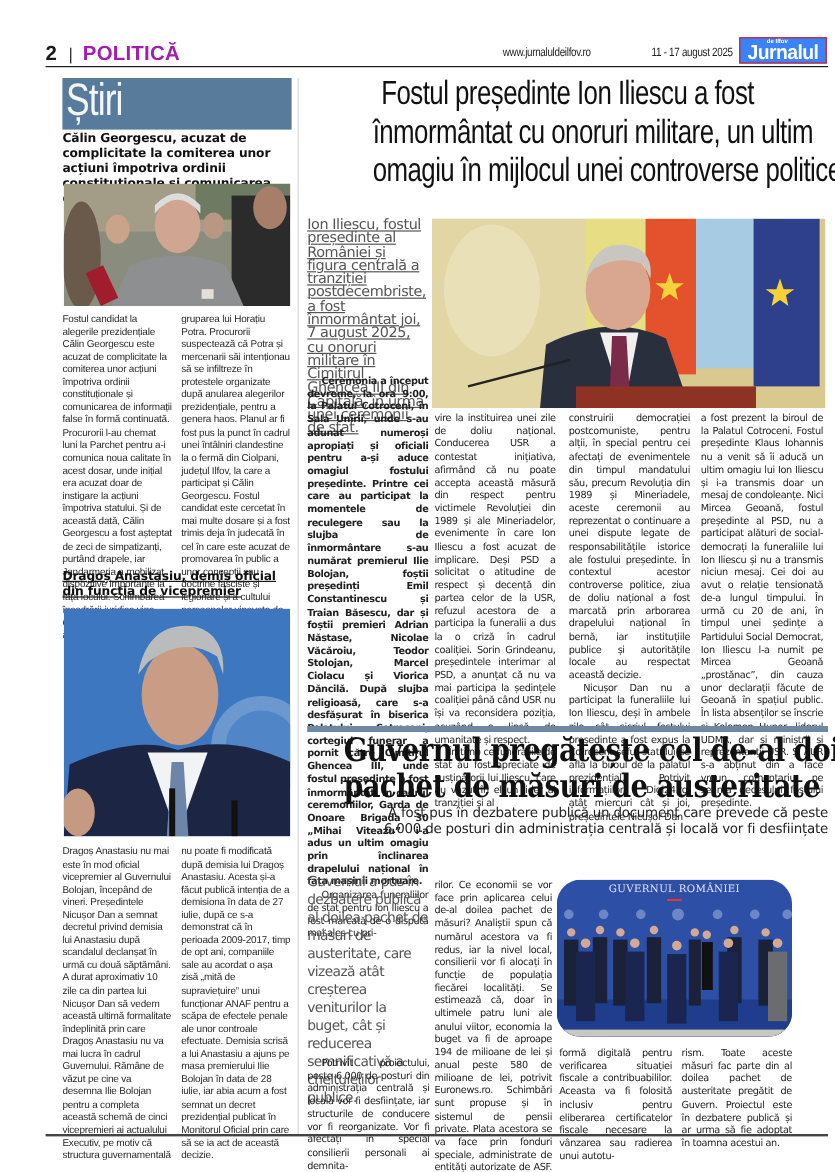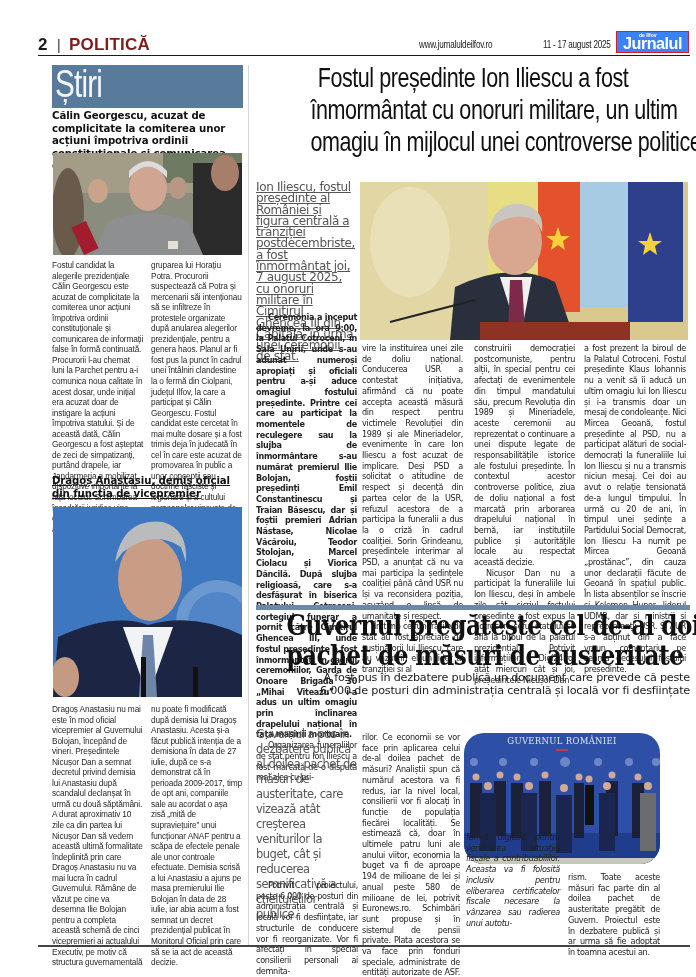--- a/index.html
+++ b/index.html
@@ -3,21 +3,21 @@
 <meta charset="utf-8">
 <style>
   * { box-sizing: border-box; margin: 0; padding: 0; }
   html, body { width: 696px; height: 977px; background: #ffffff; overflow: hidden; }
   body { position: relative; font-family: "Liberation Sans", sans-serif; color: #1a1a1a; }
 
   
   .masthead { position: absolute; left: 38px; top: 34px; width: 652px; height: 22px; border-bottom: 1.5px solid #1a1a1a; }
   .page-num { position: absolute; left: 0; top: 1px; font: bold 17px "Liberation Sans", sans-serif; color: #1a1a1a; }
   .sep { position: absolute; left: 19px; top: 3px; font-size: 14px; color: #333; }
-  .section { position: absolute; left: 31px; top: 1px; font: bold 17px "Liberation Sans", sans-serif; color: #7f1d1d; letter-spacing: 0.2px; }
+  .section { position: absolute; left: 31px; top: 1px; font: bold 17px "Liberation Sans", sans-serif; color: #a21caf; letter-spacing: 0.2px; }
   .site { position: absolute; left: 381px; top: 5px; font-size: 10px; color: #222; letter-spacing: -0.3px; transform: scaleX(0.82); transform-origin: left; }
   .dates { position: absolute; left: 505px; top: 5px; font-size: 10px; color: #222; letter-spacing: -0.3px; transform: scaleX(0.82); transform-origin: left; }
   .logo { position: absolute; left: 578px; top: -3px; width: 73px; height: 22px; background: #3b82f6; border: 1.5px solid #d51c29; }
   .logo-top { position: absolute; left: 22px; top: 0px; font-size: 5px; color: #fff; font-weight: bold; }
   .logo-main { position: absolute; left: 2px; top: 3px; width: 67px; text-align: center; font: bold 17px "Liberation Sans", sans-serif; color: #fff; letter-spacing: -0.5px; transform: scaleX(0.95); line-height: 18px; }
 
   
   .stiri-box { position: absolute; left: 52px; top: 65px; width: 191px; height: 43px; background: #587b9c; }
   .stiri-label { position: absolute; left: 3px; top: -2px; font: 38px "Liberation Sans", sans-serif; color: #f3f6f9; letter-spacing: -1px; transform: scaleX(0.78); transform-origin: left; }
   .left-col { position: absolute; left: 52px; width: 191px; }
@@ -232,21 +232,21 @@
       <circle cx="100" cy="55" r="4"></circle>
         <circle cx="143" cy="53" r="4"></circle>
         <circle cx="184" cy="53" r="4"></circle>
       <circle cx="125" cy="46" r="3.5"></circle>
     </g>
     <rect x="121" y="52" width="9" height="40" fill="#111"></rect>
   </svg>
   <span style="position:absolute; left:0; top:3px; width:196px; text-align:center; font:8.5px 'DejaVu Serif', serif; color:#dfe6f5; letter-spacing:0.3px;">GUVERNUL ROMÂNIEI</span>
 </div>
 
-<div class="article-col" style="left:466px; top:832px; width:94px;font-style:italic;">
+<div class="article-col" style="left:466px; top:872px; width:94px;">
   <p class="noindent">formă digitală pentru verificarea situației fiscale a contribuabililor. Aceasta va fi folosită inclusiv pentru eliberarea certificatelor fiscale necesare la vânzarea sau radierea unui autotu-</p>
 </div>
 
 <div class="article-col" style="left:568px; top:872px; width:92px;">
   <p class="noindent">rism. Toate aceste măsuri fac parte din al doilea pachet de austeritate pregătit de Guvern. Proiectul este în dezbatere publică și ar urma să fie adoptat în toamna acestui an.</p>
 </div>
 
 <div class="bottom-rule"></div>
 
 </body></html>

